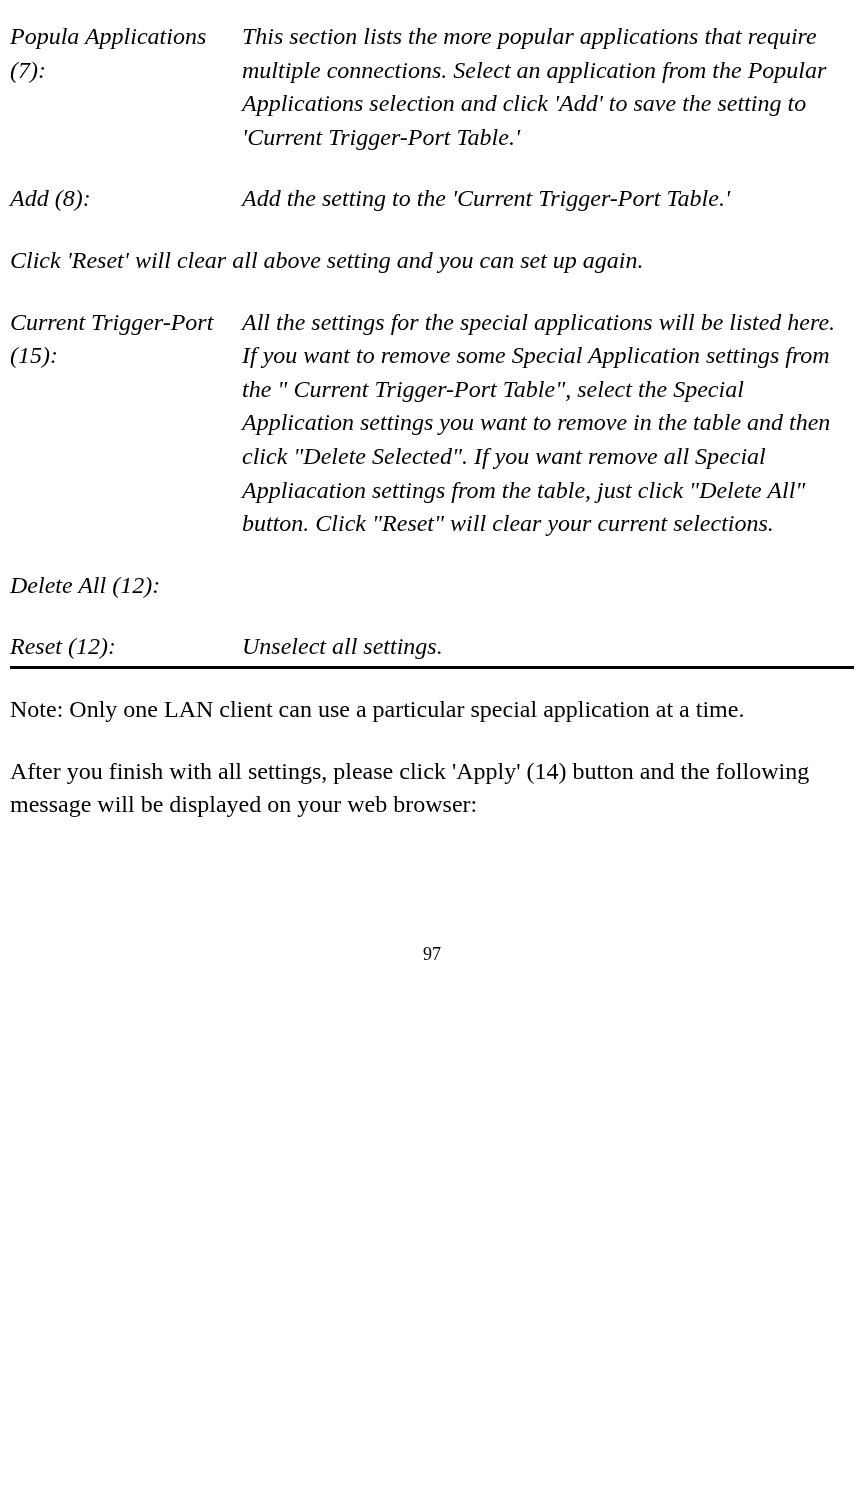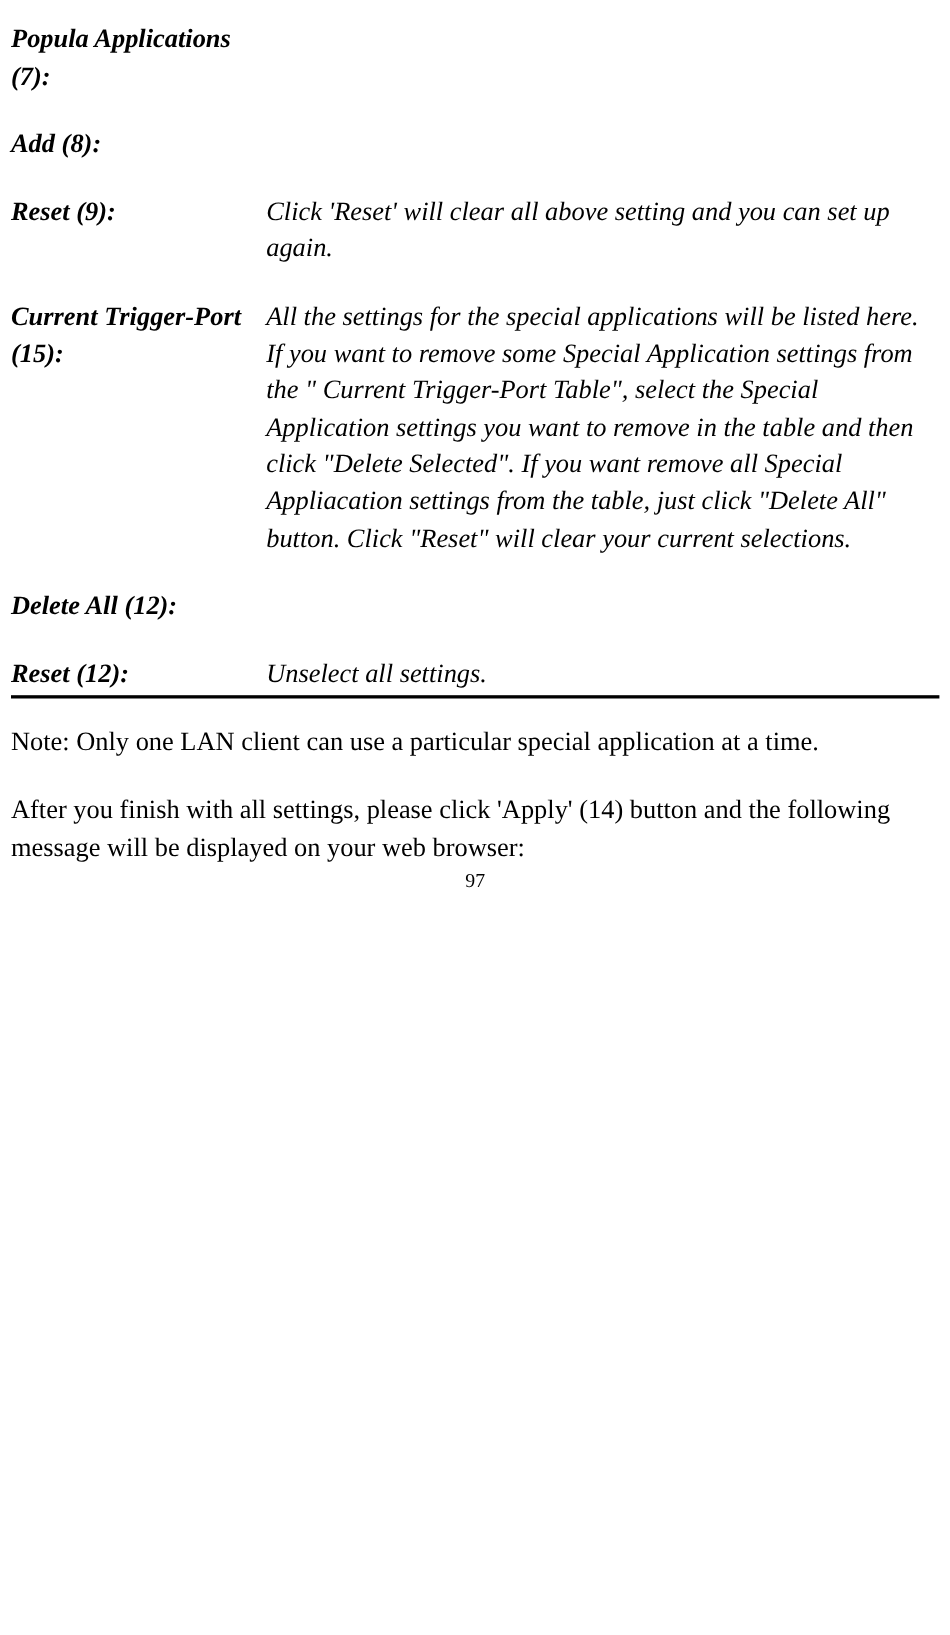--- a/index.html
+++ b/index.html
@@ -19,55 +19,56 @@
       display: flex;
       margin-bottom: 28px;
       font-style: italic;
     }
     .def-row.last {
       margin-bottom: 0;
     }
     .def-term {
       flex: 0 0 232px;
       padding-right: 0;
-      font-weight: bold;
     }
     .def-desc {
       flex: 1;
     }
     .divider {
       border: none;
       border-top: 3px solid #000;
       margin: 2px 0 24px 0;
     }
     .note {
       font-style: normal;
       margin-bottom: 28px;
     }
     .after-text {
       font-style: normal;
     }
     .page-number {
       text-align: center;
       font-size: 18px;
+      margin-top: 120px;
       font-style: normal;
     }
   </style>
 </head>
 <body>
 
 <div class="definitions">
   <div class="def-row">
     <div class="def-term">Popula Applications (7):</div>
+    <div class="def-desc">This section lists the more popular applications that require multiple connections. Select an application from the Popular Applications selection and click 'Add' to save the setting to 'Current Trigger-Port Table.'</div>
   </div>
   <div class="def-row">
     <div class="def-term">Add (8):</div>
+    <div class="def-desc">Add the setting to the 'Current Trigger-Port Table.'</div>
   </div>
   <div class="def-row">
-    <div class="def-term">Reset (9):</div>
     <div class="def-desc">Click 'Reset' will clear all above setting and you can set up again.</div>
   </div>
   <div class="def-row">
     <div class="def-term">Current Trigger-Port (15):</div>
     <div class="def-desc">All the settings for the special applications will be listed here. If you want to remove some Special Application settings from the " Current Trigger-Port Table", select the Special Application settings you want to remove in the table and then click "Delete Selected". If you want remove all Special Appliacation settings from the table, just click "Delete All" button. Click "Reset" will clear your current selections.</div>
   </div>
   <div class="def-row">
     <div class="def-term">Delete All (12):</div>
   </div>
   <div class="def-row last">

